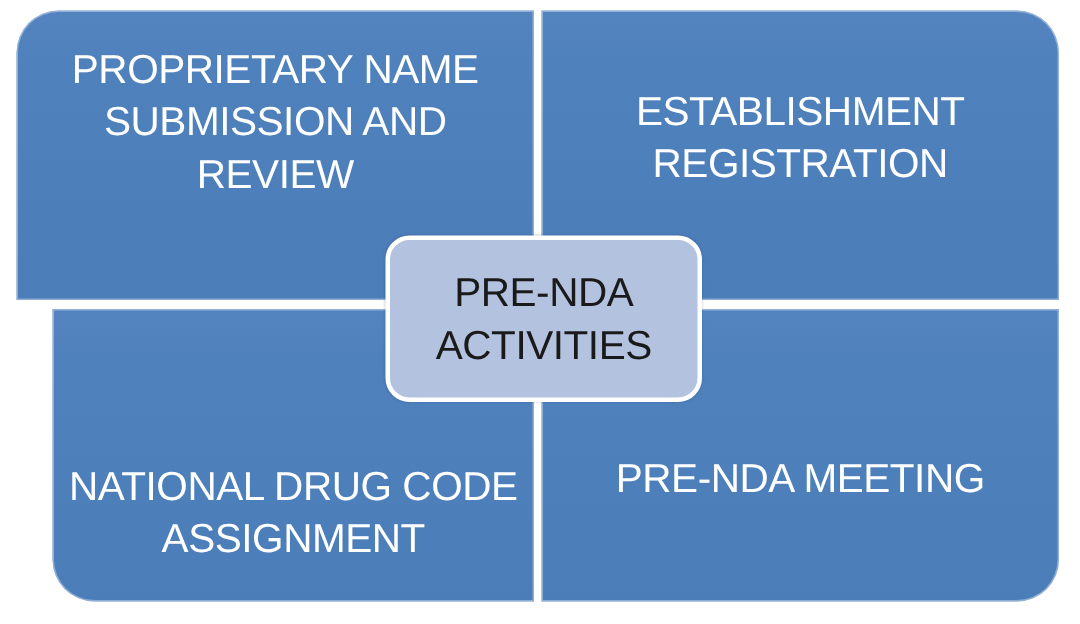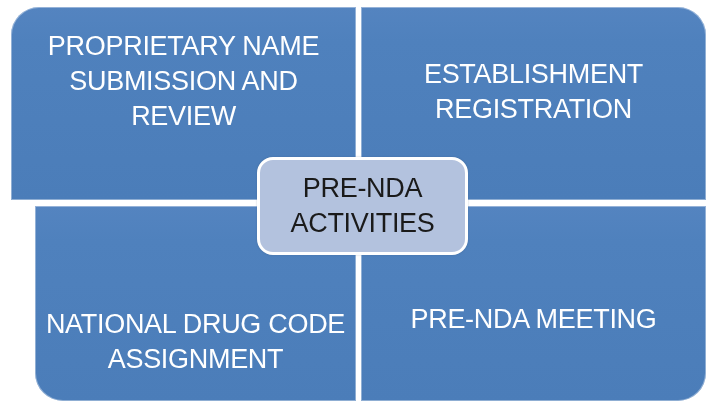--- a/index.html
+++ b/index.html
@@ -48,21 +48,21 @@
   .q-br { border-radius: 0 0 28px 0; padding-top: 32px; justify-content: center; }
   .q-tl .label { max-width: 310px; }
   .q-tr .label { max-width: 300px; }
   .q-bl .label { max-width: 330px; }
   .q-br .label { max-width: 340px; }
   .center-box {
     position: absolute;
     left: 257px;
     top: 157px;
     width: 211px;
-    height: 98px;
+    height: 111px;
     box-sizing: border-box;
     background: #b3c2de;
     border: 3px solid #ffffff;
     border-radius: 16px;
     box-shadow: 0 0 2px rgba(60,80,110,0.35);
     display: flex;
     align-items: center;
     justify-content: center;
     text-align: center;
     color: #1a1a1a;

